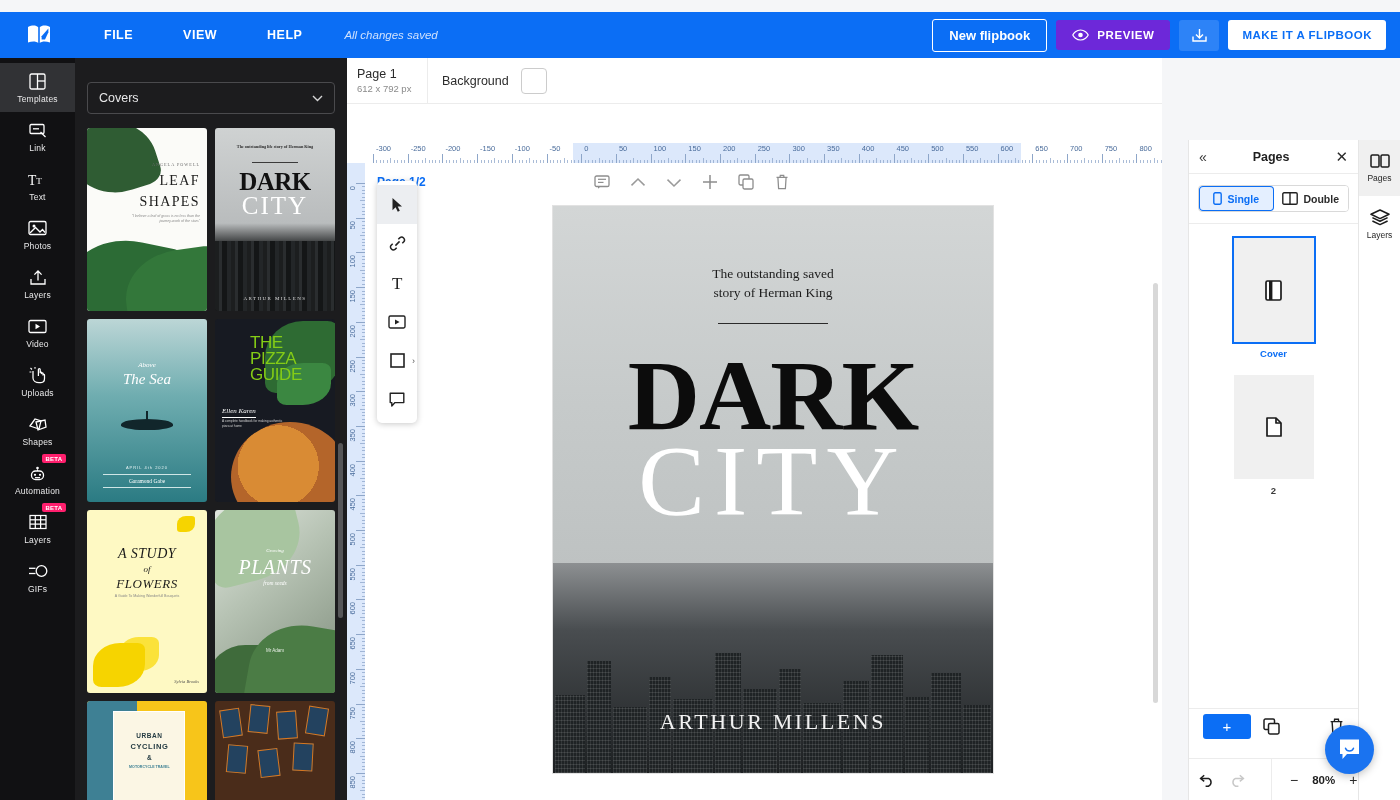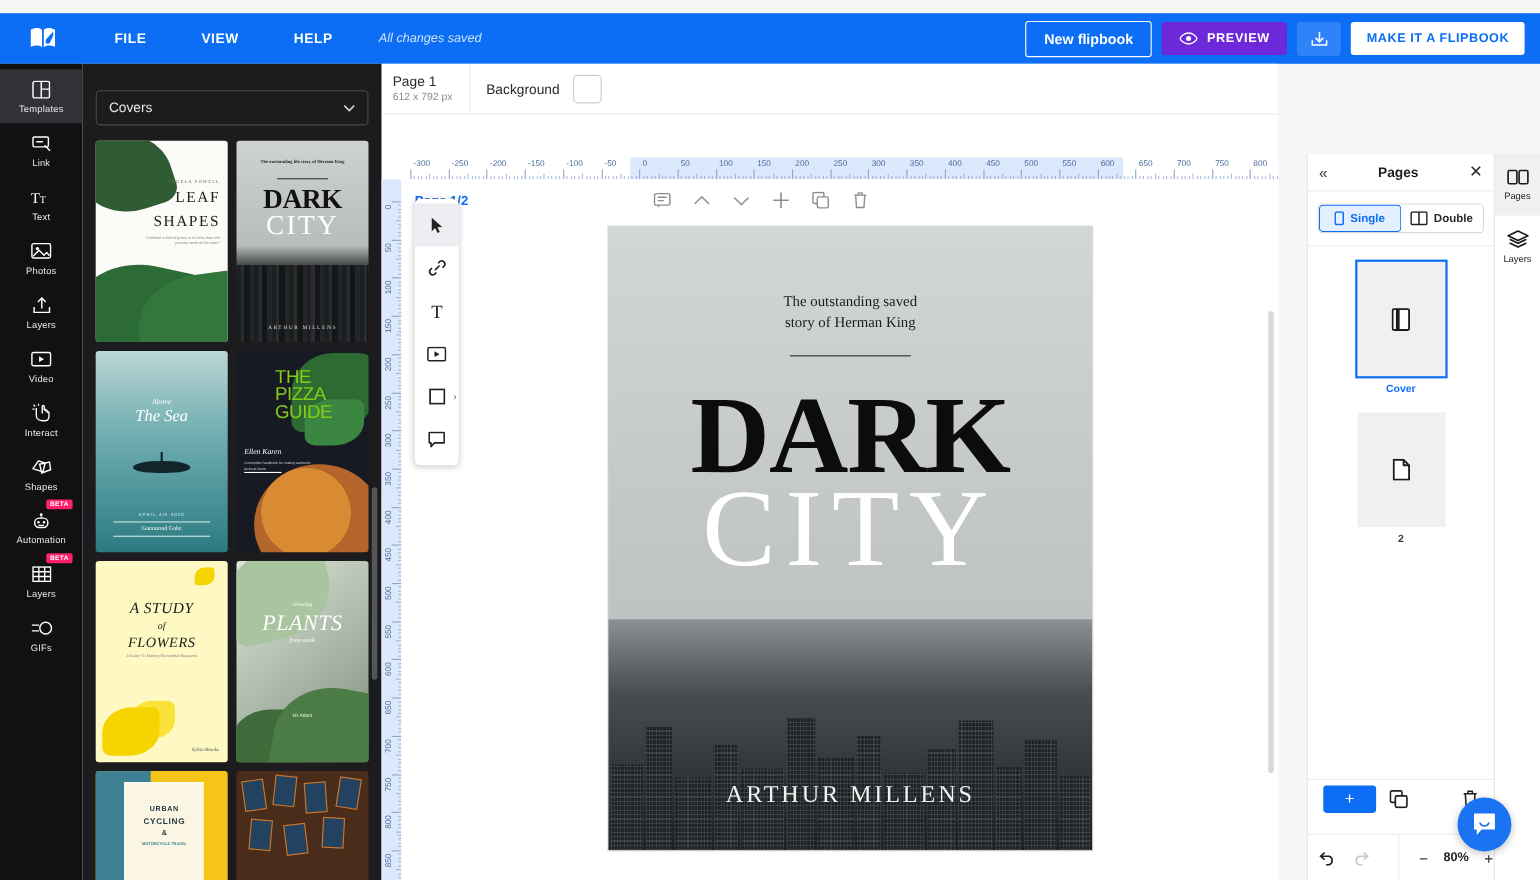--- a/index.html
+++ b/index.html
@@ -128,21 +128,21 @@
   .t-pizza { background:#171a22; }
   .t-pizza .bas{position:absolute;right:-6px;top:2px;width:76px;height:72px;background:#2e6b33;
      border-radius:50% 18% 52% 14%;}
   .t-pizza .bas2{position:absolute;right:4px;top:44px;width:54px;height:42px;background:#3b8741;
      border-radius:48% 16% 52% 18%;}
   .t-pizza .pie{position:absolute;right:-14px;bottom:-30px;width:118px;height:110px;border-radius:50%;
      background:radial-gradient(circle at 40% 40%,#d98b34 0 42%,#b4652a 42% 70%,#e3c090 70% 100%);}
   .t-pizza .ti{position:absolute;left:6px;top:16px;width:110px;font-family:"Liberation Sans",sans-serif;
      font-size:17px;line-height:16px;color:#84cc16;font-weight:normal;letter-spacing:-.4px;margin-left:29px;}
   .t-pizza .au{position:absolute;left:7px;top:88px;font-size:7px;color:#fff;font-style:italic;
-     font-family:"Liberation Serif",serif;border-bottom:1px solid #fff;padding-bottom:14px;}
+     font-family:"Liberation Serif",serif;border-bottom:1px solid #fff;padding-bottom:2px;}
   .t-pizza .bd{position:absolute;left:7px;top:100px;width:62px;font-size:3.2px;line-height:4.6px;color:#cfcfcf;}
 
   .t-study { background:#fef9c3; }
   .t-study .t1{position:absolute;top:36px;left:0;right:0;text-align:center;font-size:14px;
      font-family:"Liberation Serif",serif;font-style:italic;color:#1a1a1a;letter-spacing:.5px;}
   .t-study .of{position:absolute;top:54px;left:0;right:0;text-align:center;font-size:9px;
      font-family:"Liberation Serif",serif;font-style:italic;color:#1a1a1a;}
   .t-study .t2{position:absolute;top:66px;left:0;right:0;text-align:center;font-size:13px;
      font-family:"Liberation Serif",serif;font-style:italic;color:#1a1a1a;letter-spacing:.5px;}
   .t-study .sb{position:absolute;top:84px;left:0;right:0;text-align:center;font-size:3.6px;color:#888;line-height:5px;}
@@ -394,21 +394,21 @@
       </span>
       <span class="rail-label">Video</span>
     </div>
     <div class="rail-item">
       <span class="rail-ic">
         <svg width="19" height="18" viewBox="0 0 19 18">
             <path d="M5 5 L5 12 C5 15, 8 16.5, 11 16.5 L13 16.5 C15.5 16.5, 16.5 14.5, 16.5 12.5 L16.5 9 C16.5 8, 15 8, 15 9 L15 7.6 C15 6.6, 13.6 6.6, 13.6 7.6 L13.6 6.8 C13.6 5.8, 12.2 5.8, 12.2 6.8 L12.2 3.5 C12.2 2.2, 10.4 2.2, 10.4 3.5 L10.4 10" fill="none" stroke="#fff" stroke-width="1.25" stroke-linejoin="round"></path>
             <path d="M2.5 2 L4 3.5 M7 1 L7 2.8 M1.5 6 L3.4 6" stroke="#fff" stroke-width="1.1"></path>
           </svg>
       </span>
-      <span class="rail-label">Interact</span>
+      <span class="rail-label">Uploads</span>
     </div>
     <div class="rail-item">
       <span class="rail-ic">
         <svg width="20" height="17" viewBox="0 0 20 17">
             <path d="M2 10 L7 3 L13 5 L11 13 Z" fill="none" stroke="#fff" stroke-width="1.3"></path>
             <path d="M8 6 L17 4 L18 11 L10 14 Z" fill="none" stroke="#fff" stroke-width="1.3"></path>
           </svg>
       </span>
       <span class="rail-label">Shapes</span>
     </div>

